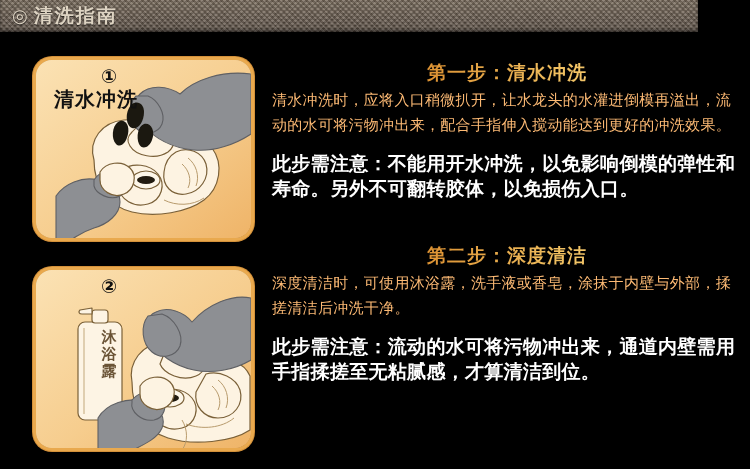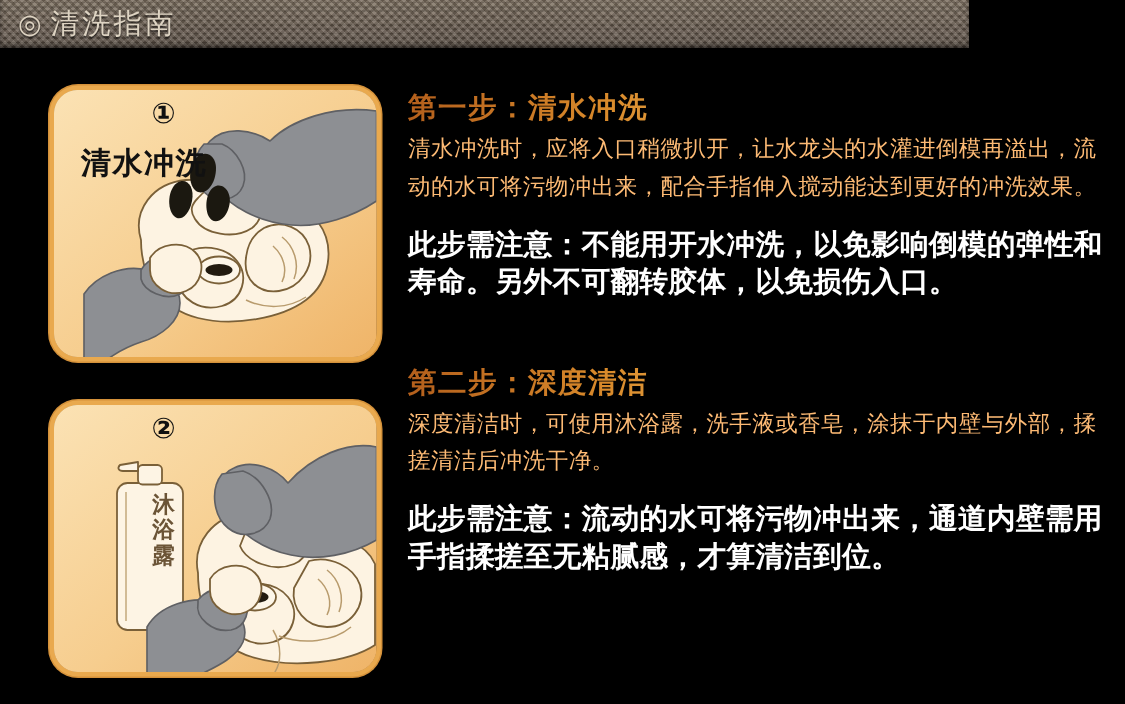--- a/index.html
+++ b/index.html
@@ -8,28 +8,29 @@
   }
   #page{
     position:relative;
     width:750px;height:469px;
     background:#000;
     overflow:hidden;
   }
 
   
   #header{
-    position:absolute;left:0;top:0;width:646px;height:32px;
+    position:absolute;left:0;top:0;width:698px;height:32px;
     background-color:#6d6053;
     background-image:
       repeating-linear-gradient(45deg, rgba(255,255,255,.10) 0 2px, rgba(0,0,0,.10) 2px 4px),
       repeating-linear-gradient(-45deg, rgba(255,255,255,.07) 0 2px, rgba(0,0,0,.12) 2px 4px),
       repeating-linear-gradient(0deg, rgba(0,0,0,.10) 0 1px, rgba(255,255,255,.04) 1px 3px),
       linear-gradient(180deg,#7a6c5c 0%, #6a5d50 55%, #5c5046 100%);
     box-shadow:inset 0 -2px 3px rgba(0,0,0,.45);
+    font-weight:bold;
   }
   #header-title{
     position:absolute;left:12px;top:4px;
     font-size:19px;line-height:24px;
     letter-spacing:2px;
     color:#ddd3c2;
     text-shadow:0 1px 1px rgba(0,0,0,.6);
     white-space:nowrap;
   }
   #header-title .mark{margin-right:4px;font-size:18px;}
@@ -58,21 +59,21 @@
     z-index:5;
     pointer-events:none;
   }
   .panel-num{
     display:block;font-size:19px;line-height:21px;
     margin-left:26px;
   }
   .panel-cap{
     display:block;font-size:20px;line-height:23px;
     letter-spacing:1px;
-    margin-top:11px;
+    margin-top:1px;
   }
 
   .art{position:absolute;left:0;top:0;width:215px;height:178px;}
 
   
   .bottle-text{
     position:absolute;
     left:62px;top:58px;
     width:22px;
     font-size:15px;line-height:17px;
@@ -92,20 +93,21 @@
   .step-title{
     font-size:19px;line-height:26px;
     font-weight:bold;
     letter-spacing:1px;
     background:linear-gradient(90deg,#b35f1c 0%, #d98a2b 28%, #f0c061 62%, #ffe39a 100%);
     -webkit-background-clip:text;
     background-clip:text;
     color:transparent;
     -webkit-text-fill-color:transparent;
     white-space:nowrap;
+    text-align:center;
   }
   .step-body{
     font-size:15px;line-height:25px;
     color:#fdba74;
     letter-spacing:.3px;
     margin-top:1px;
   }
   .step-note{
     font-size:19px;line-height:25px;
     color:#ffffff;

